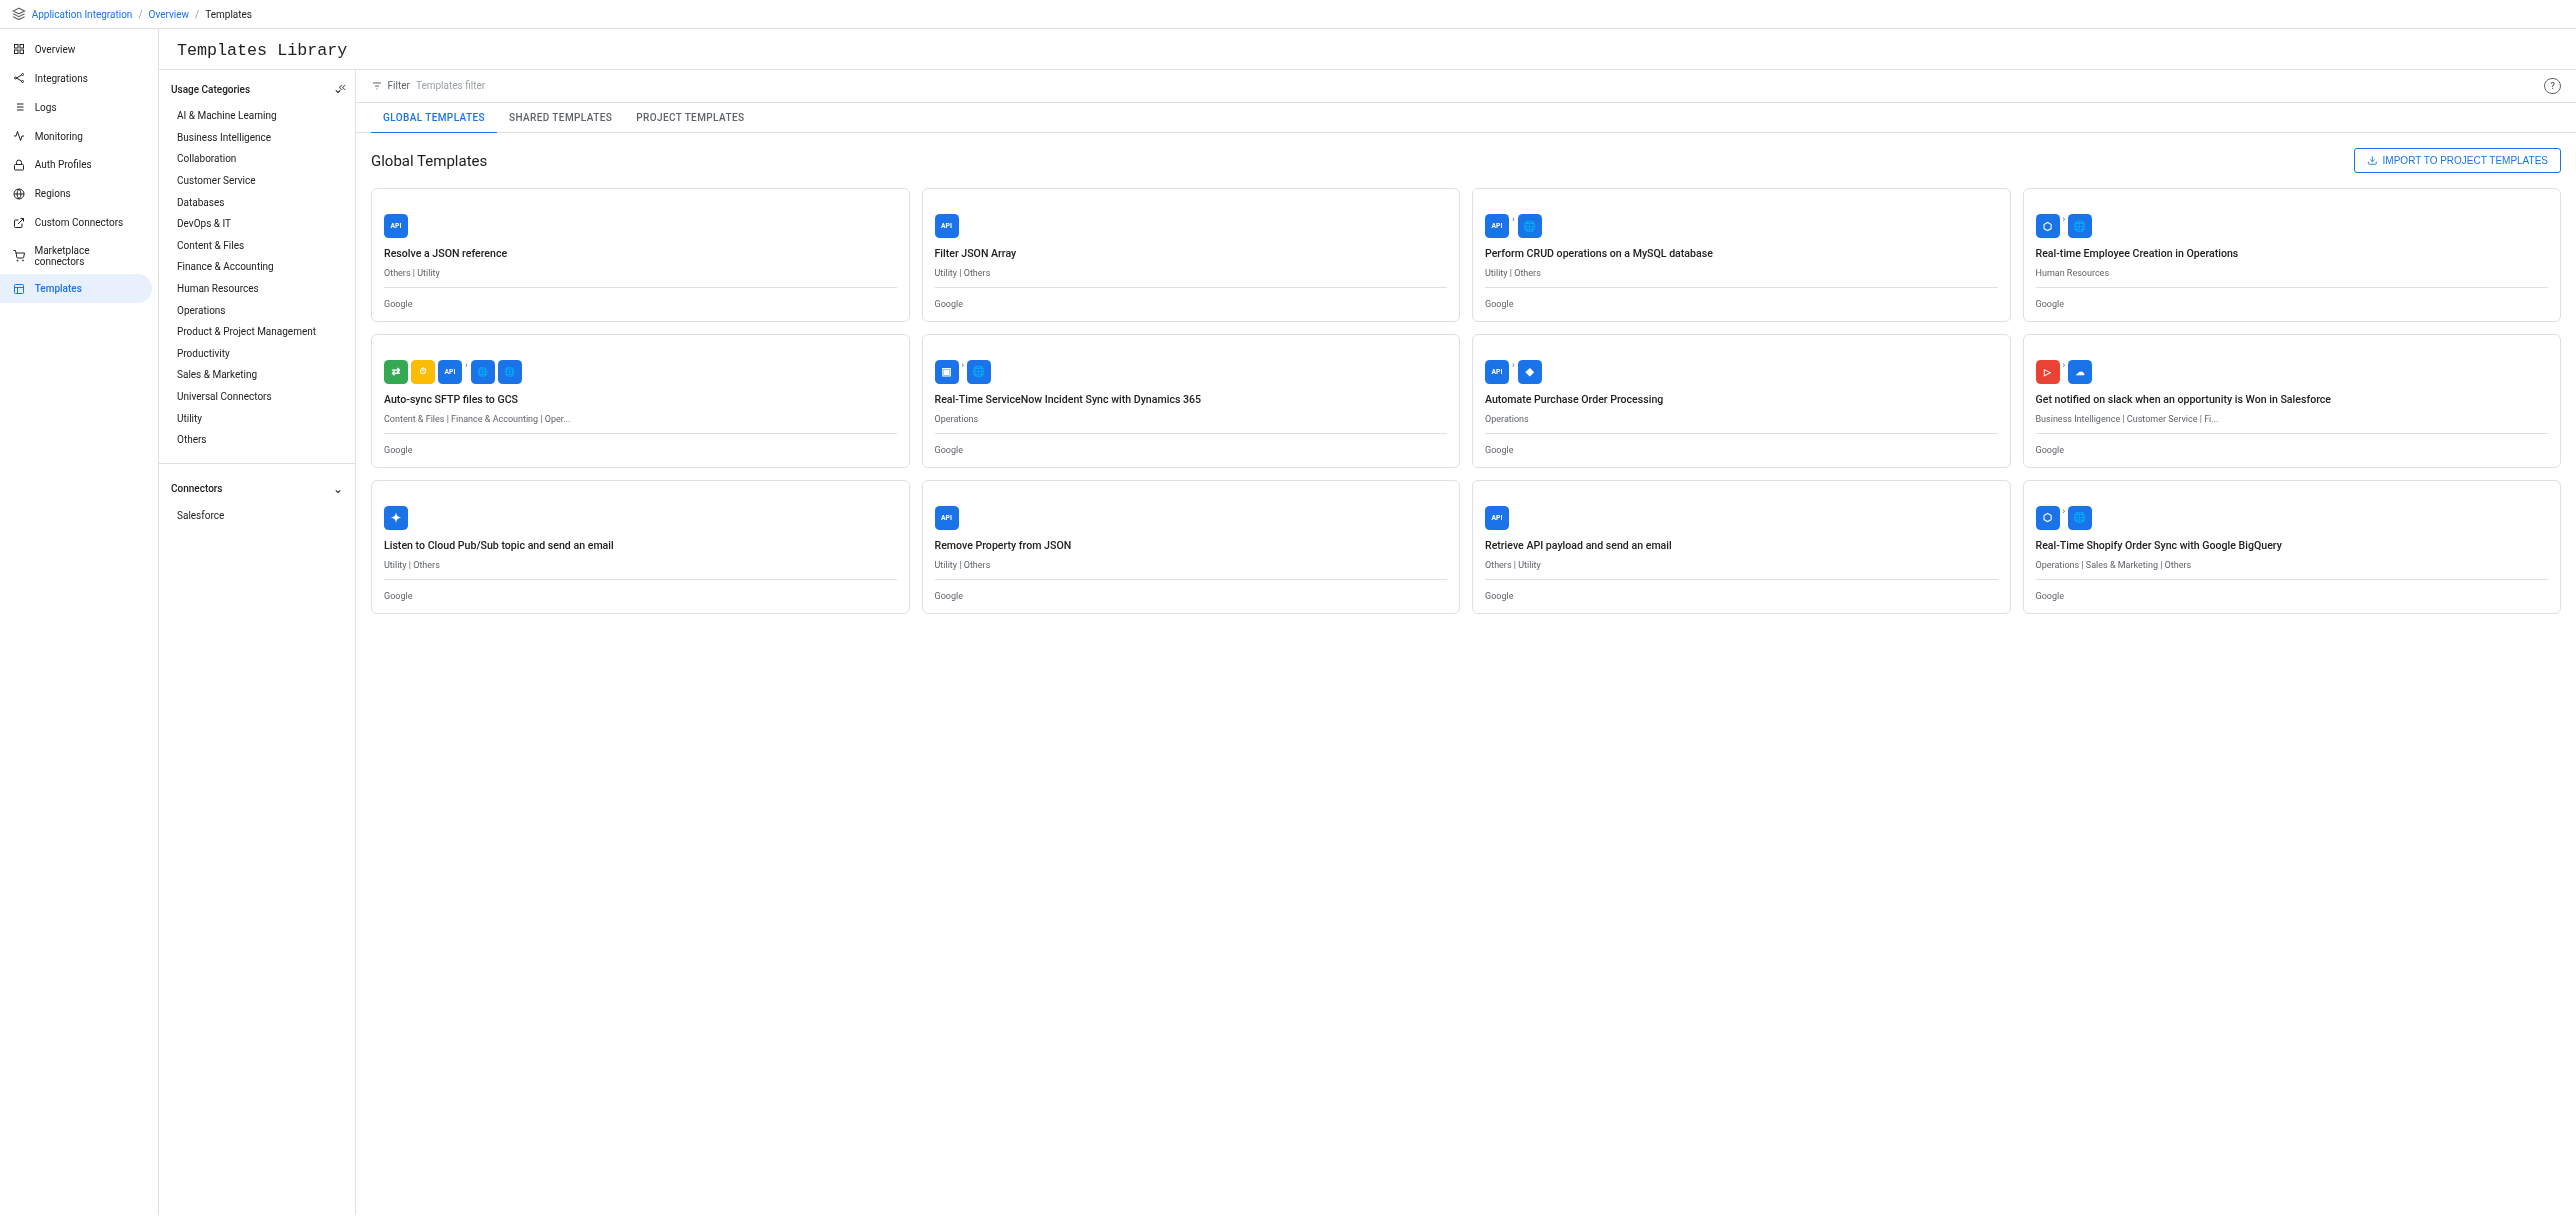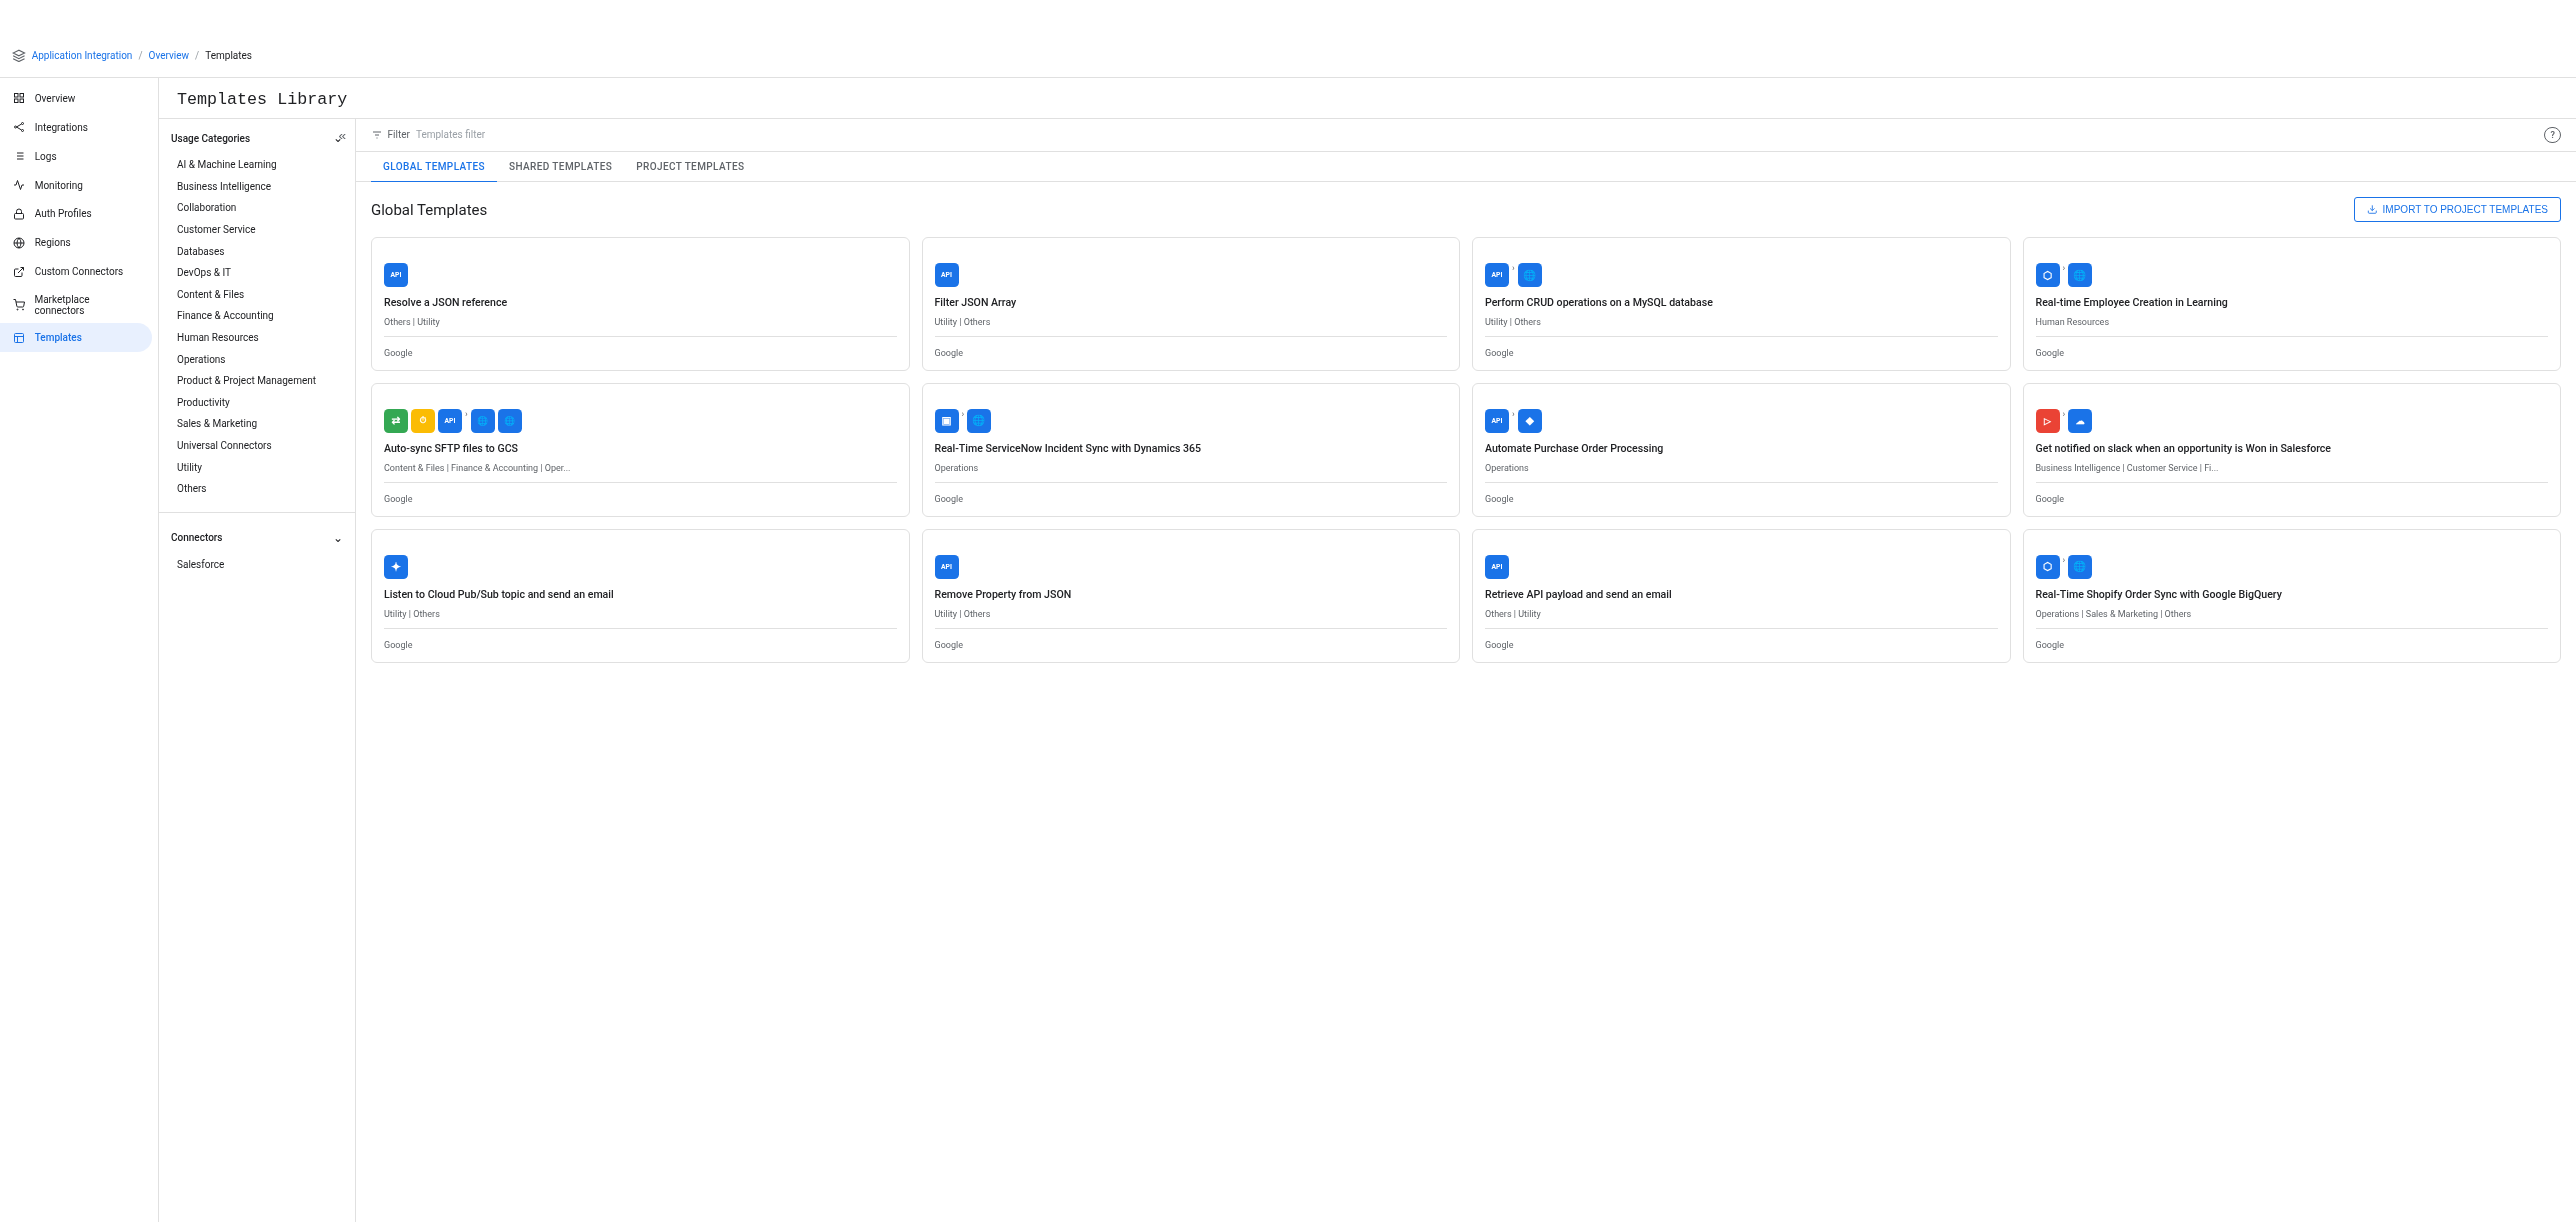--- a/index.html
+++ b/index.html
@@ -1,28 +1,27 @@
 <!DOCTYPE html>
 <html style="font-size:12px"><head>
   <meta charset="utf-8">
   <style>
     * { box-sizing: border-box; margin: 0; padding: 0; }
     body { font-family: 'Google Sans', Roboto, Arial, sans-serif; font-size: 10.6px; color: #202124; background: #fff; overflow: hidden; }
 
     
     .topbar {
-      height: 44px;
+      height: 29px;
       border-bottom: 0.8px solid #e0e0e0;
       display: flex;
       align-items: center;
       padding: 0 12px;
       gap: 6px;
       font-size: 10px;
       color: #5f6368;
-      margin-top: 34px;
     }
 
     .main-layout {
       display: flex;
       height: calc(100vh - 36px);
     }
 
     
     .sidebar {
       width: 159px;
@@ -489,21 +488,21 @@
               <hr class="card-divider">
               <div class="card-author">Google</div>
             </div>
 
             <div class="template-card">
               <div class="card-icons">
                 <div class="card-icon icon-node" style="font-size:10.6px;">⬡</div>
                 <span class="arrow-sep">›</span>
                 <div class="card-icon icon-globe" style="font-size:10.6px;">🌐</div>
               </div>
-              <div class="card-title">Real-time Employee Creation in Learning</div>
+              <div class="card-title">Real-time Employee Creation in Operations</div>
               <div class="card-tags">Human Resources</div>
               <hr class="card-divider">
               <div class="card-author">Google</div>
             </div>
 
             <div class="template-card">
               <div class="card-icons">
                 <div class="card-icon" style="background:#34a853;font-size:10.6px;">⇄</div>
                 <div class="card-icon" style="background:#fbbc04;font-size:9px;">⏱</div>
                 <div class="card-icon icon-api" style="font-size:6.8px;font-weight:700;">API</div>

